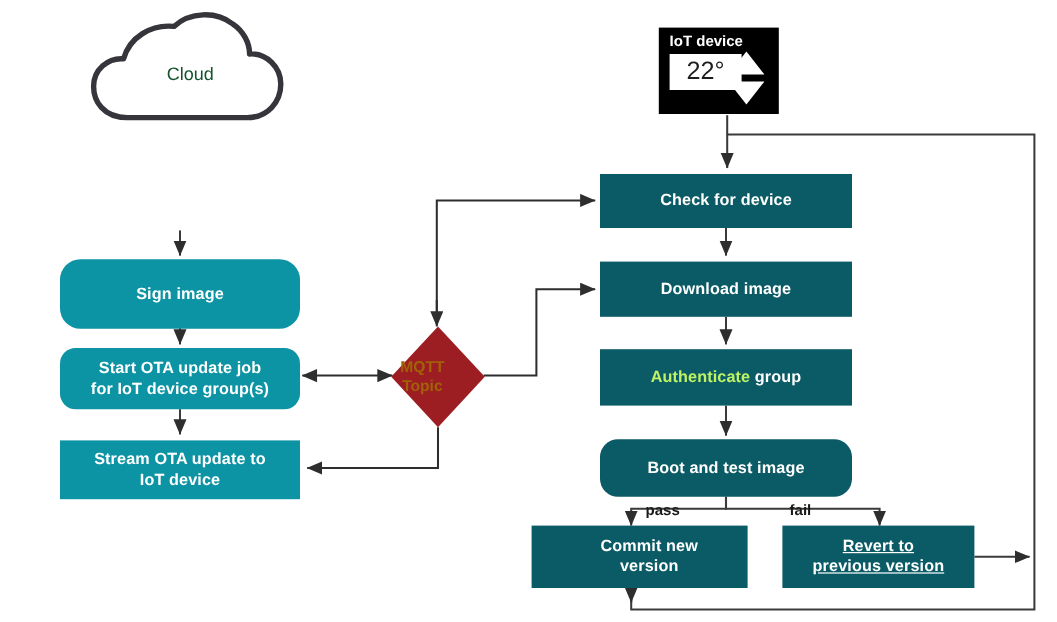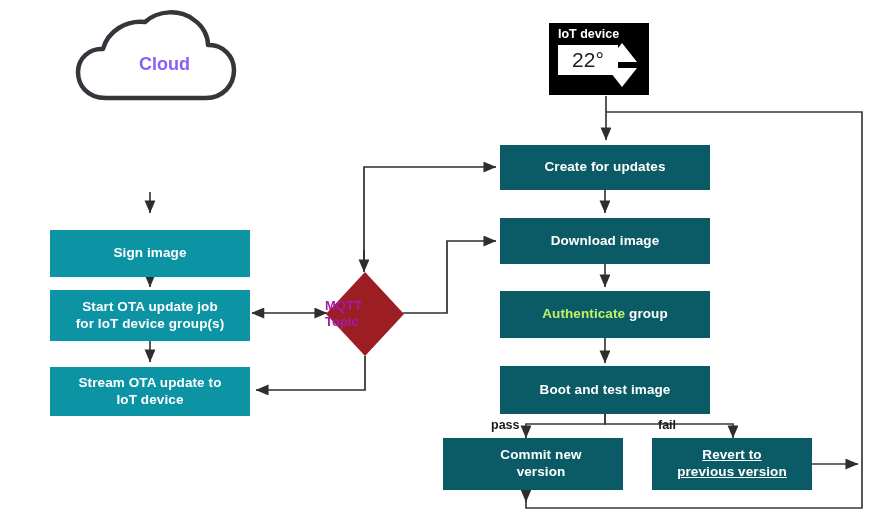--- a/index.html
+++ b/index.html
@@ -7,21 +7,21 @@
        font-family:"Liberation Sans","DejaVu Sans",sans-serif;}
   #stage{position:relative;width:881px;height:518px;background:#fff;}
   svg#canvas{position:absolute;left:0;top:0;width:881px;height:518px;}
 
   .node-box{position:absolute;display:flex;align-items:center;justify-content:center;
             text-align:center;color:#ffffff;font-weight:bold;font-size:13.5px;
             line-height:1.25;letter-spacing:.1px;}
   .node-left{background:#0c94a4;}
   .node-right{background:#0a5b66;}
 
-  .cloud-label{position:absolute;color:#8b5cf6;font-weight:bold;font-size:18px;}
+  .cloud-label{position:absolute;color:#14532d;font-weight:normal;font-size:15px;}
 
   .iot-device{position:absolute;background:#000000;display:flex;
               align-items:center;justify-content:center;}
   .iot-inner{position:relative;width:100%;height:100%;}
   .iot-title{position:absolute;left:9px;top:4px;color:#ffffff;font-weight:bold;font-size:12.5px;}
   .iot-screen{position:absolute;left:9px;top:22px;width:60px;height:30px;background:#ffffff;
               display:flex;align-items:center;justify-content:center;
               color:#1d1d20;font-size:21px;font-weight:normal;}
   .iot-arrows{position:absolute;right:10px;top:18px;width:34px;height:48px;}
 
@@ -90,58 +90,58 @@
     <div class="iot-inner">
       <div class="iot-title">IoT device</div>
       <div class="iot-screen">22°</div>
       <svg class="iot-arrows" viewBox="0 0 34 48">
         <polygon points="17,2 32,21 2,21" fill="#ffffff"></polygon>
         <polygon points="17,46 32,27 2,27" fill="#ffffff"></polygon>
       </svg>
     </div>
   </div>
 
-  <div class="node-box node-left" style="left:50px;top:230px;width:200px;height:47px;">
+  <div class="node-box node-left" style="left:50px;top:216px;width:200px;height:58px;border-radius:17px;">
     <span>Sign image</span>
   </div>
-  <div class="node-box node-left" style="left:50px;top:290px;width:200px;height:51px;">
+  <div class="node-box node-left" style="left:50px;top:290px;width:200px;height:51px;border-radius:13px;">
     <span class="ml">Start OTA update job<br>for IoT device group(s)</span>
   </div>
   <div class="node-box node-left" style="left:50px;top:367px;width:200px;height:49px;">
     <span class="ml">Stream OTA update to<br>IoT device</span>
   </div>
 
   <svg style="position:absolute;left:325px;top:271px;width:80px;height:86px;" viewBox="0 0 80 86">
     <polygon points="40,1 79,43 40,85 1,43" fill="#9c1d22"></polygon>
   </svg>
-  <div style="position:absolute;left:325px;top:271px;width:80px;height:86px;display:flex;
-              flex-direction:column;align-items:flex-start;justify-content:center;
-              color:#a21caf;font-weight:bold;font-size:13px;line-height:1.2;pointer-events:none;">
+  <div style="position:absolute;left:312px;top:271px;width:80px;height:86px;display:flex;
+              flex-direction:column;align-items:center;justify-content:center;
+              color:#a16207;font-weight:bold;font-size:13px;line-height:1.2;pointer-events:none;">
     <span>MQTT</span>
     <span>Topic</span>
   </div>
 
   <div class="node-box node-right" style="left:500px;top:145px;width:210px;height:45px;">
-    <span>Create for updates</span>
+    <span>Check for device</span>
   </div>
   <div class="node-box node-right" style="left:500px;top:218px;width:210px;height:46px;">
     <span>Download image</span>
   </div>
   <div class="node-box node-right" style="left:500px;top:291px;width:210px;height:47px;">
     <span>
       <span class="auth-dim">Authenticate</span><span>&nbsp;</span><span>group</span>
     </span>
   </div>
-  <div class="node-box node-right" style="left:500px;top:366px;width:210px;height:48px;">
+  <div class="node-box node-right" style="left:500px;top:366px;width:210px;height:48px;border-radius:15px;">
     <span>Boot and test image</span>
   </div>
 
   <div class="node-box node-right" style="left:443px;top:438px;width:164px;height:52px;padding-left:16px;">
     <span class="ml">Commit new<br>version</span>
   </div>
   <div class="node-box node-right" style="left:652px;top:438px;width:160px;height:52px;text-decoration:underline;">
     <span class="ml">Revert to<br>previous version</span>
   </div>
 
-  <div class="edge-label" style="left:459px;top:418px;padding-left:32px;">pass</div>
+  <div class="edge-label" style="left:506px;top:418px;padding-left:32px;">pass</div>
   <div class="edge-label" style="left:658px;top:418px;">fail</div>
 
 </div>
 
 </body></html>

